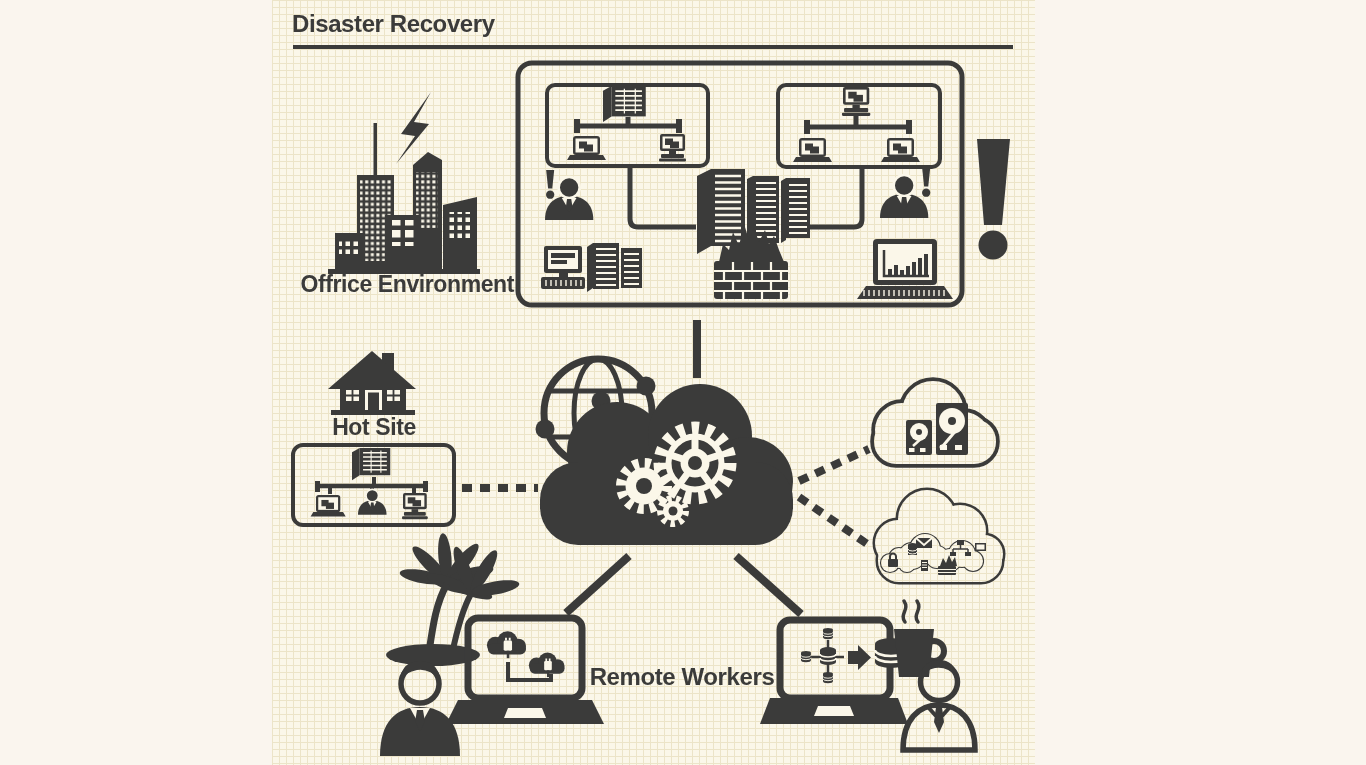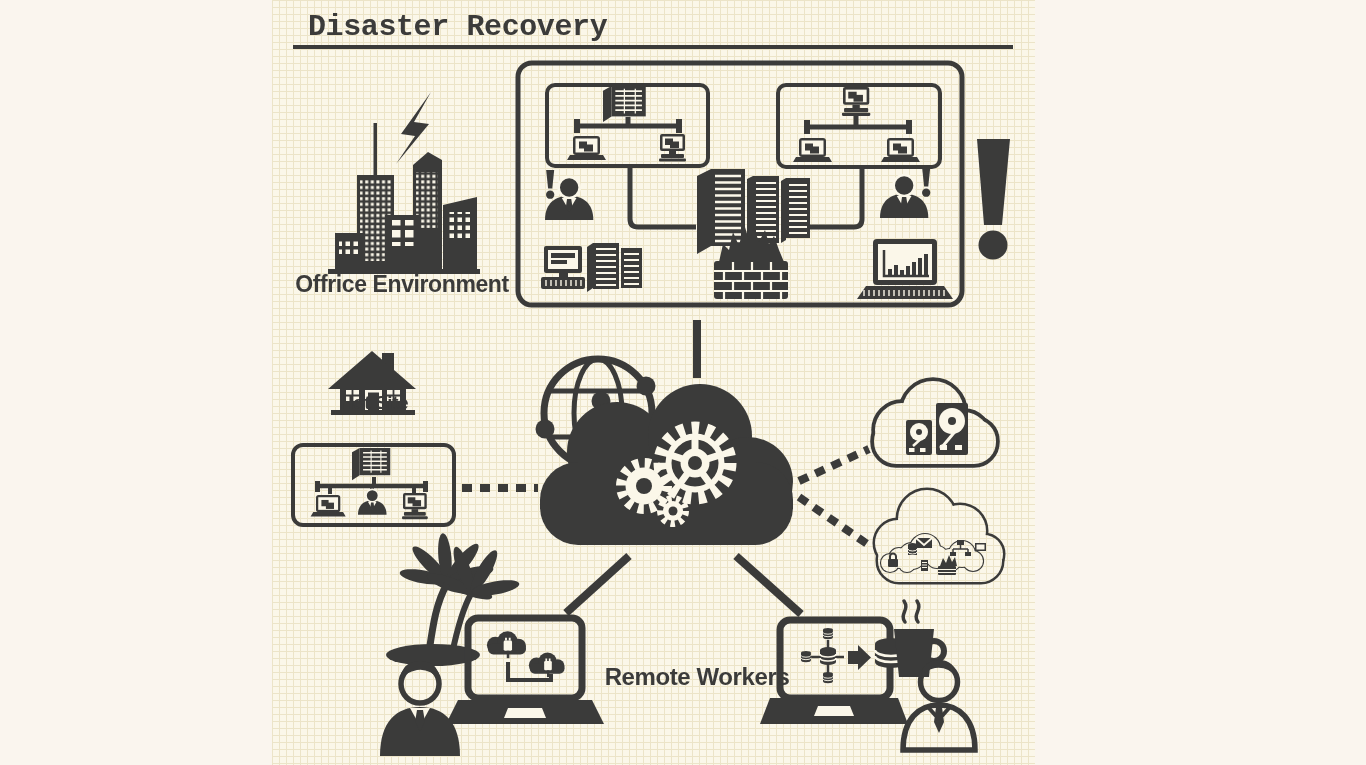--- a/index.html
+++ b/index.html
@@ -9,26 +9,26 @@
   .stage{position:relative;width:1366px;height:765px;overflow:hidden;background:var(--paper);
          font-family:"Liberation Sans",sans-serif;}
   .grid-panel{position:absolute;left:272px;top:0;width:763px;height:765px;
     background-color:var(--panel);
     background-image:linear-gradient(var(--grid) 1px,transparent 1px),
                      linear-gradient(90deg,var(--grid) 1px,transparent 1px);
     background-size:7px 7px;}
   svg.scene{position:absolute;left:0;top:0;}
   .lbl{position:absolute;font-weight:bold;color:var(--ink);text-align:center;
        letter-spacing:-0.4px;white-space:nowrap;}
-  .title{left:308px;top:10px;font-size:30px;text-align:left;font-family:Liberation Mono, monospace;}
+  .title{left:292px;top:10px;font-size:24px;text-align:left;}
   .rule{position:absolute;left:293px;top:45px;width:720px;height:4px;background:var(--ink);}
-  .office{left:290px;top:271px;width:224px;font-size:23px;}
-  .hotsite{left:304px;top:392px;width:140px;font-size:19px;}
+  .office{left:290px;top:271px;width:224px;font-size:23px;text-align:right;}
+  .hotsite{left:304px;top:414px;width:140px;font-size:23px;}
   .recovery{left:827px;top:471px;width:202px;font-size:23px;}
-  .remote{left:589px;top:663px;width:186px;font-size:24px;padding-left:15px;}
+  .remote{left:589px;top:663px;width:186px;font-size:24px;}
   
   .i{fill:var(--ink);} .p{fill:var(--panel);} .n{fill:none;}
   .si{stroke:var(--ink);} .sp{stroke:var(--panel);} .sg{stroke:var(--grid);}
 </style>
 </head>
 <body>
 
 <div class="stage">
   <div class="grid-panel"></div>
 

